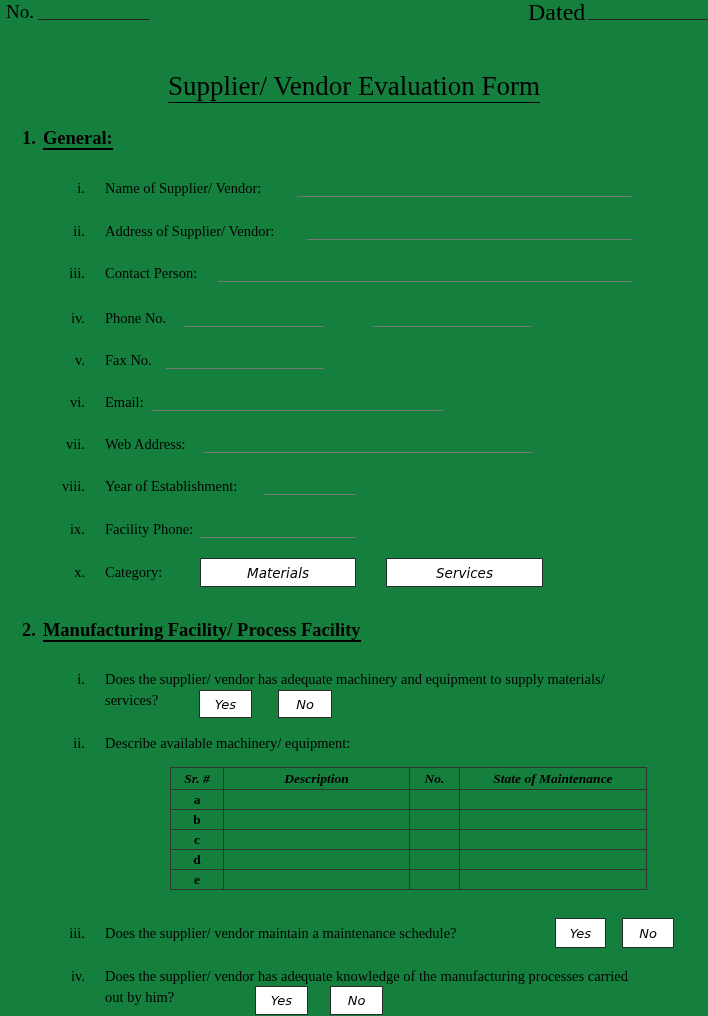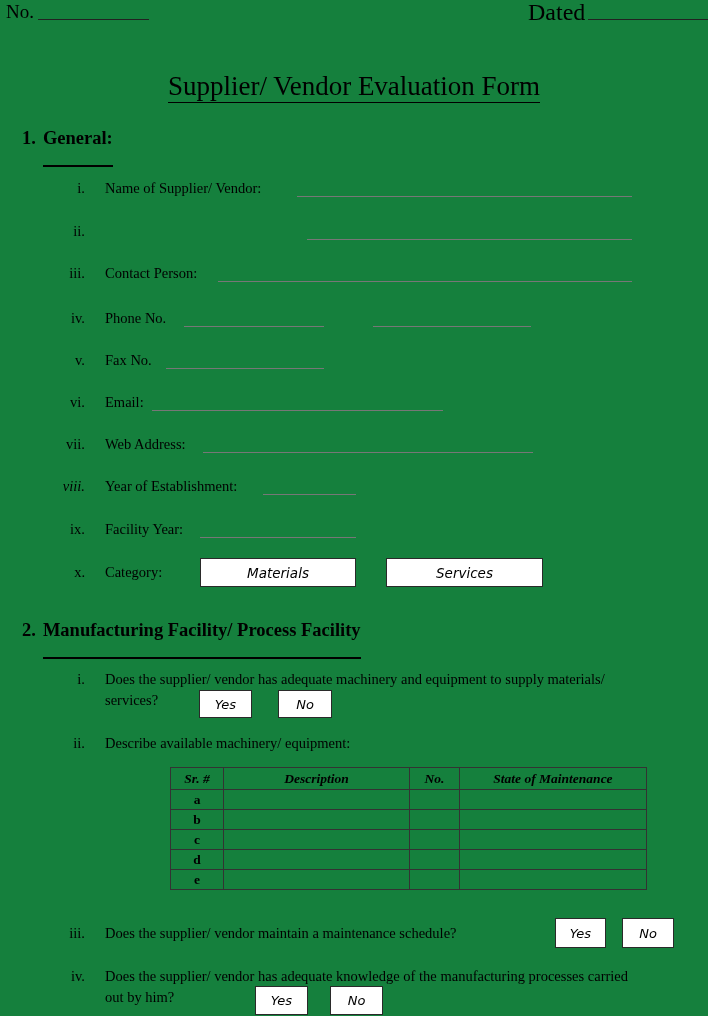--- a/index.html
+++ b/index.html
@@ -79,21 +79,21 @@
     font-weight: bold;
     font-size: 18.5px;
     line-height: 22px;
     white-space: nowrap;
   }
   .section-head .num {
     margin-right: 7px;
   }
   .section-head .ttl {
     border-bottom: 2px solid #000;
-    padding-bottom: 17px;
+    padding-bottom: 0px;
   }
   #sec1 { top: 127px; }
   #sec2 { top: 619px; }
   .rn {
     position: absolute;
     width: 40px;
     text-align: right;
     font-size: 14.5px;
     line-height: 20px;
   }
@@ -189,20 +189,21 @@
 
   <div class="section-head" id="sec1">
     <span class="num">1.</span><span class="ttl">General:</span>
   </div>
 
   <div class="rn" style="left:45px; top:178px;">i.</div>
   <div class="lbl" style="top:178px;">Name of Supplier/ Vendor:</div>
   <div class="rule" style="left:297px; top:196px; width:335px;"></div>
 
   <div class="rn" style="left:45px; top:221px;">ii.</div>
+  <div class="lbl" style="top:221px;">Address of Supplier/ Vendor:</div>
   <div class="rule" style="left:307px; top:239px; width:325px;"></div>
 
   <div class="rn" style="left:45px; top:263px;">iii.</div>
   <div class="lbl" style="top:263px;">Contact Person:</div>
   <div class="rule" style="left:218px; top:281px; width:414px;"></div>
 
   <div class="rn" style="left:45px; top:308px;">iv.</div>
   <div class="lbl" style="top:308px;">Phone No.</div>
   <div class="rule" style="left:184px; top:326px; width:140px;"></div>
   <div class="rule" style="left:373px; top:326px; width:158px;"></div>
@@ -212,26 +213,26 @@
   <div class="rule" style="left:166px; top:368px; width:158px;"></div>
 
   <div class="rn" style="left:45px; top:392px;">vi.</div>
   <div class="lbl" style="top:392px;">Email:</div>
   <div class="rule" style="left:152px; top:410px; width:291px;"></div>
 
   <div class="rn" style="left:45px; top:434px;">vii.</div>
   <div class="lbl" style="top:434px;">Web Address:</div>
   <div class="rule" style="left:203px; top:452px; width:330px;"></div>
 
-  <div class="rn" style="left:45px; top:476px;font-style:italic;">viii.</div>
+  <div class="rn" style="left:45px; top:476px;">viii.</div>
   <div class="lbl" style="top:476px;">Year of Establishment:</div>
   <div class="rule" style="left:263px; top:494px; width:93px;"></div>
 
   <div class="rn" style="left:45px; top:519px;">ix.</div>
-  <div class="lbl" style="top:519px;">Facility Year:</div>
+  <div class="lbl" style="top:519px;">Facility Phone:</div>
   <div class="rule" style="left:200px; top:537px; width:156px;"></div>
 
   <div class="rn" style="left:45px; top:562px;">x.</div>
   <div class="lbl" style="top:562px;">Category:</div>
   <div class="choice-box" style="left:200px; top:558px; width:156px; height:29px;">
     <span>Materials</span>
   </div>
   <div class="choice-box" style="left:386px; top:558px; width:157px; height:29px;">
     <span>Services</span>
   </div>

